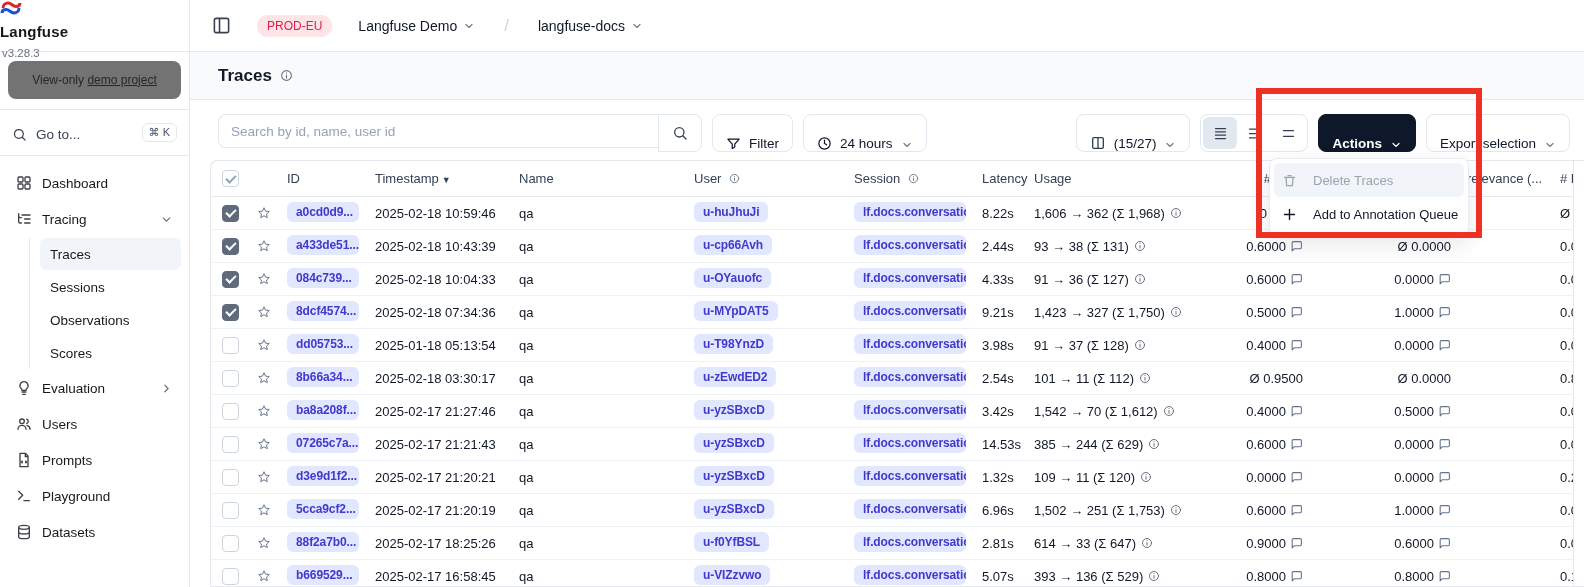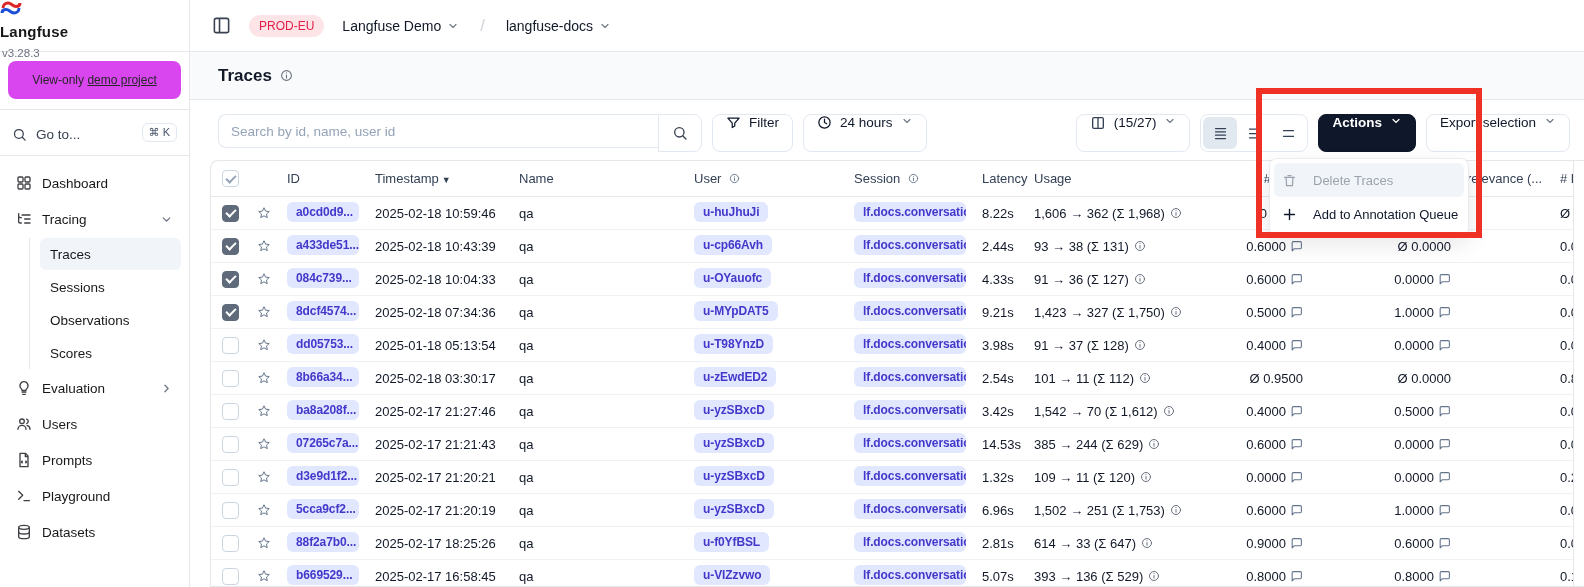--- a/index.html
+++ b/index.html
@@ -5,48 +5,48 @@
   * { box-sizing: border-box; margin: 0; padding: 0; }
   html,body { width:1584px; height:587px; overflow:hidden; background:#fff;
     font-family:"Liberation Sans","DejaVu Sans",sans-serif; color:#111827; }
   .app { display:flex; height:100%; }
 
   
   .sidebar { width:190px; min-width:190px; border-right:1px solid #e5e7eb; background:#fff; display:flex; flex-direction:column; }
   .logo-row { height:52px; min-height:52px; border-bottom:1px solid #e5e7eb; display:flex; align-items:flex-start; padding:0 0; gap:7px;flex-direction:column; }
   .brand { font-weight:700; font-size:15px; color:#18181b; letter-spacing:.2px; }
   .version { font-size:11.5px; color:#6b7280; margin-left:2px; }
-  .banner { margin:9px 8px 10px 8px; background:#d946ef; border-radius:8px; padding:12px 10px; text-align:center; font-size:12px; color:#27272a; }
+  .banner { margin:9px 8px 10px 8px; background:#737373; border-radius:8px; padding:12px 10px; text-align:center; font-size:12px; color:#27272a; }
   .banner u { text-decoration:underline; }
   .divider { border-top:1px solid #e5e7eb; }
   .goto { display:flex; align-items:flex-end; gap:9px; padding:13px 12px; font-size:13.5px; color:#374151; cursor:pointer; }
   .kbd { margin-left:auto; border:1px solid #e2e8f0; border-radius:6px; padding:2px 6px; font-size:11px; color:#475569; background:#fff; }
   .nav { padding:9px 8px; font-size:13.5px; color:#18181b; }
   .nav-item { display:flex; align-items:center; gap:10px; height:36px; padding:0 8px; border-radius:6px; cursor:pointer; }
   .nav-item .trail { margin-left:auto; display:flex; }
   .subnav { margin-left:21px; border-left:1px solid #e5e7eb; padding-left:10px; }
   .sub-item { height:32px; display:flex; align-items:center; padding:0 10px; border-radius:6px; margin:1px 0; cursor:pointer; }
   .sub-item.active { background:#f1f5f9; }
   .icn { display:flex; align-items:center; justify-content:center; }
 
   
   .main { flex:1; display:flex; flex-direction:column; min-width:0; }
-  .topbar { height:52px; min-height:52px; border-bottom:1px solid #e5e7eb; display:flex; align-items:center; padding-left:22px; gap:18px; }
+  .topbar { height:52px; min-height:52px; border-bottom:1px solid #e5e7eb; display:flex; align-items:center; padding-left:22px; gap:26px; }
   .badge { background:#fde5e7; color:#e11d48; font-size:12px; font-weight:500; padding:4px 10px; border-radius:999px; }
   .crumb { font-size:14px; font-weight:500; color:#111827; display:flex; align-items:center; gap:6px; cursor:pointer; }
   .slash { color:#d1d5db; font-size:17px; margin:0 3px; }
   .titleband { height:48px; min-height:48px; background:#f8fafc; border-bottom:1px solid #e5e7eb; display:flex; align-items:center; padding:0 28px; gap:8px; }
   .title { font-size:17px; font-weight:600; color:#111827; }
 
   .toolbar { display:flex; align-items:center; padding:14px 14px 0 28px; gap:10px; }
   .input-group { display:flex; }
   .search-input { width:440px; height:34px; border:1px solid #e2e8f0; border-right:none; border-radius:8px 0 0 8px; padding:0 12px; font-size:13.5px; color:#111827; outline:none; font-family:inherit; }
   .search-input::placeholder { color:#94a3b8; }
   .search-btn { width:44px; height:38px; border:1px solid #e2e8f0; border-radius:0 8px 8px 0; background:#fff; display:flex; align-items:center; justify-content:center; cursor:pointer; }
-  .btn { height:38px; border:1px solid #e2e8f0; background:#fff; border-radius:8px; display:flex; align-items:flex-start; gap:8px; padding:0 13px; font-size:13.5px; font-weight:500; color:#0f172a; cursor:pointer; white-space:nowrap; }
+  .btn { height:38px; border:1px solid #e2e8f0; background:#fff; border-radius:8px; display:flex; align-items:flex-end; gap:8px; padding:0 13px; font-size:13.5px; font-weight:500; color:#0f172a; cursor:pointer; white-space:nowrap; }
   .btn-dark { background:#0f172a; color:#fff; border-color:#0f172a; font-weight:600; }
   .push { margin-left:auto; }
   .heights { display:flex; border:1px solid #e2e8f0; border-radius:8px; height:38px; align-items:center; padding:0 2px; background:#fff; }
   .hseg { width:34px; height:32px; border-radius:6px; display:flex; align-items:center; justify-content:center; cursor:pointer; }
   .hseg.active { background:#e2e8f0; }
 
   
   .table-wrap { position:relative; margin:8px 0 0 20px; border:1px solid #e5e7eb; border-right:none; border-radius:8px 0 0 0; flex:1; overflow:hidden; background:#fff; }
   .grid { width:1451px; }
   .thead,.tr { display:grid; grid-template-columns:38px 30px 88px 144px 175px 160px 128px 52px 185px 100px 148px 93px 110px; align-items:center; }

